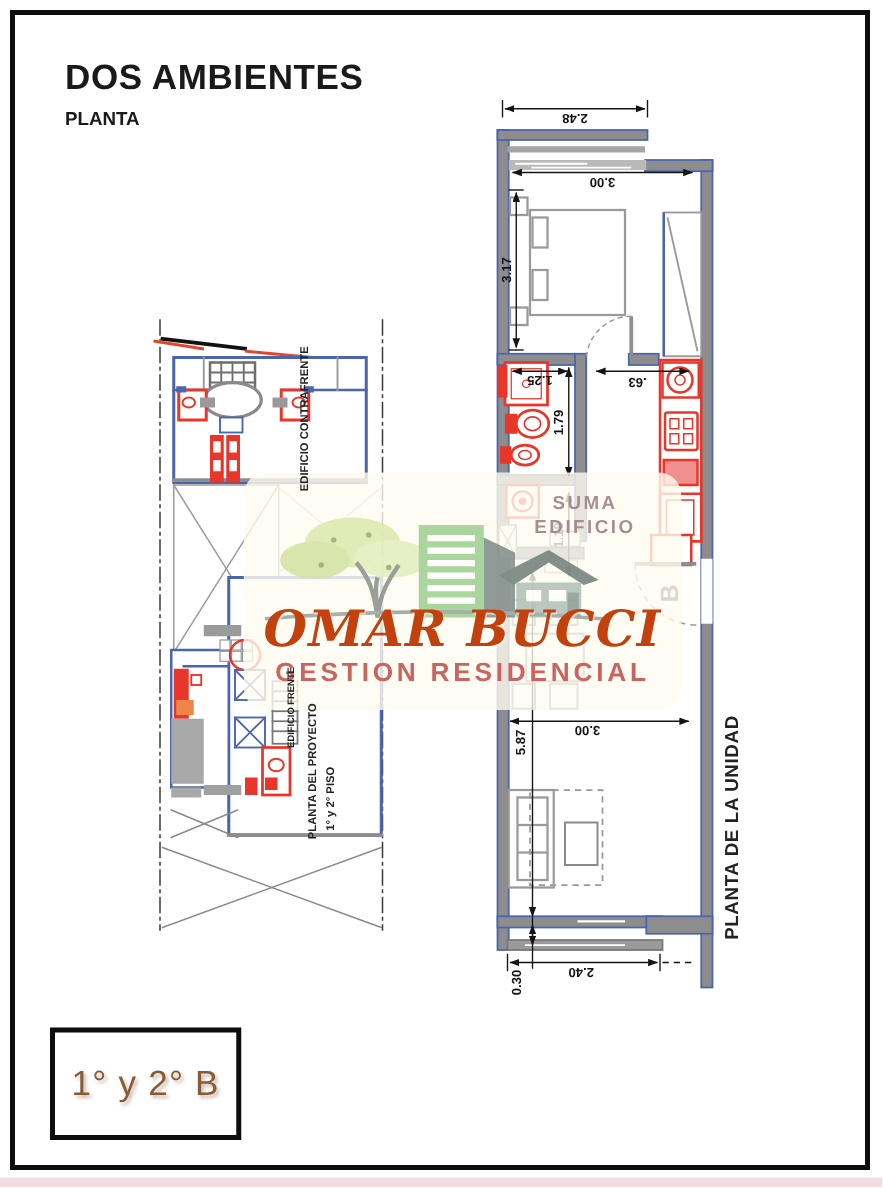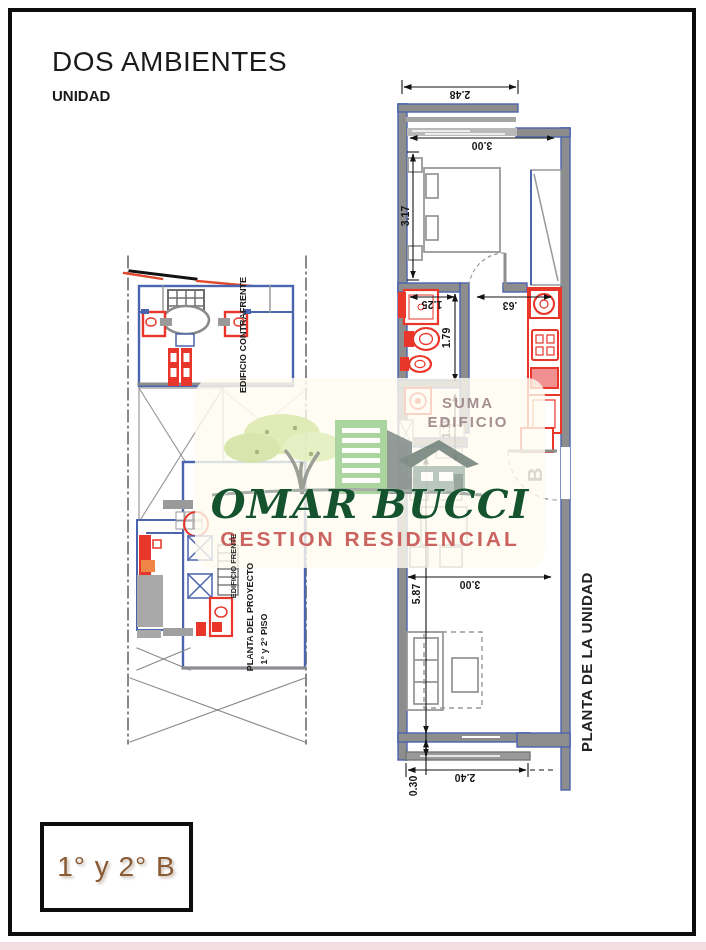--- a/index.html
+++ b/index.html
@@ -1,39 +1,39 @@
 <!DOCTYPE html>
 <html><head>
 <meta charset="utf-8">
 <style>
   html,body{margin:0;padding:0;background:#ffffff;}
   .page{position:relative;width:706px;height:950px;background:#ffffff;overflow:hidden;
         font-family:"Liberation Sans",sans-serif;color:#1a1a1a;}
   .frame{position:absolute;left:8px;top:8px;width:688px;height:928px;
          border:4px solid #0d0d0d;box-sizing:border-box;z-index:4;pointer-events:none;}
   .strip{position:absolute;left:0;top:942px;width:706px;height:8px;background:#f3dde1;z-index:7;}
-  .title{position:absolute;left:52px;top:46px;font-size:28px;font-weight:400;letter-spacing:.5px;z-index:6;}
+  .title{position:absolute;left:52px;top:46px;font-size:28px;font-weight:700;letter-spacing:.5px;z-index:6;}
   .sub1{position:absolute;left:52px;top:87px;font-size:15px;font-weight:700;z-index:6;}
   .sub2{position:absolute;left:52px;top:107px;font-size:15px;font-weight:700;z-index:6;}
   .plans{position:absolute;left:0;top:0;z-index:2;}
   .vlab{position:absolute;white-space:nowrap;font-weight:700;color:#222;
         transform:translate(-50%,-50%) rotate(-90deg);z-index:6;}
   #cap-contrafrente{left:243px;top:335px;font-size:9px;}
   #cap-frente{left:233px;top:566px;font-size:7.5px;}
   #cap-proyecto{left:250px;top:617px;font-size:9px;}
   #cap-piso{left:264px;top:639px;font-size:9px;}
   #cap-unidad{left:586px;top:662px;font-size:15px;letter-spacing:.5px;}
   .wm{position:absolute;left:195px;top:378px;width:350px;height:190px;z-index:5;
       background:rgba(255,252,240,.8);border-radius:18px;}
   .wm-art{position:absolute;left:12px;top:24px;opacity:.85;}
   .wm-tag{position:absolute;right:12px;top:16px;width:130px;text-align:center;font-size:15px;
           font-weight:700;color:#9d8488;letter-spacing:2px;line-height:1.25;opacity:.9;}
   .wm-brand{position:absolute;left:0;top:106px;width:100%;text-align:center;
             font-family:"DejaVu Serif",serif;font-style:italic;font-weight:700;font-size:40px;
-            color:#14532d;letter-spacing:1px;line-height:1;text-shadow:1px 1px 0 rgba(255,255,255,.5);}
+            color:#c2410c;letter-spacing:1px;line-height:1;text-shadow:1px 1px 0 rgba(255,255,255,.5);}
   .wm-sub{position:absolute;left:0;top:149px;width:100%;text-align:center;font-size:21px;
           font-weight:700;color:#cb6360;letter-spacing:3px;}
   .badge{position:absolute;left:40px;top:822px;width:153px;height:90px;border:4px solid #0d0d0d;
          box-sizing:border-box;background:#fff;display:flex;align-items:center;justify-content:center;
          z-index:6;}
   .badge span{font-size:28px;font-weight:400;color:#8a5a33;letter-spacing:1px;
          text-shadow:2px 2px 3px rgba(90,60,30,.35);}
   svg text.dim{font-family:"Liberation Sans",sans-serif;font-size:10.5px;font-weight:700;fill:#141414;}
   svg text.doorB{font-family:"Liberation Sans",sans-serif;font-size:20px;font-weight:700;fill:#4a4a4a;}
 </style>
@@ -333,21 +333,21 @@
     </svg>
     <div class="wm-tag">
       <span>SUMA</span><br>
       <span>EDIFICIO</span>
     </div>
     <div class="wm-brand">OMAR BUCCI</div>
     <div class="wm-sub">GESTION RESIDENCIAL</div>
   </div>
 
   <div class="title">DOS AMBIENTES</div>
-  <div class="sub1">UNIDAD</div>
+  <div class="sub1">PLANTA</div>
 
   <div class="vlab" id="cap-contrafrente">EDIFICIO CONTRAFRENTE</div>
   <div class="vlab" id="cap-frente">EDIFICIO FRENTE</div>
   <div class="vlab" id="cap-proyecto">PLANTA DEL PROYECTO</div>
   <div class="vlab" id="cap-piso">1° y 2° PISO</div>
   <div class="vlab" id="cap-unidad">PLANTA DE LA UNIDAD</div>
 
   <div class="badge">
     <span>1° y 2° B</span>
   </div>

